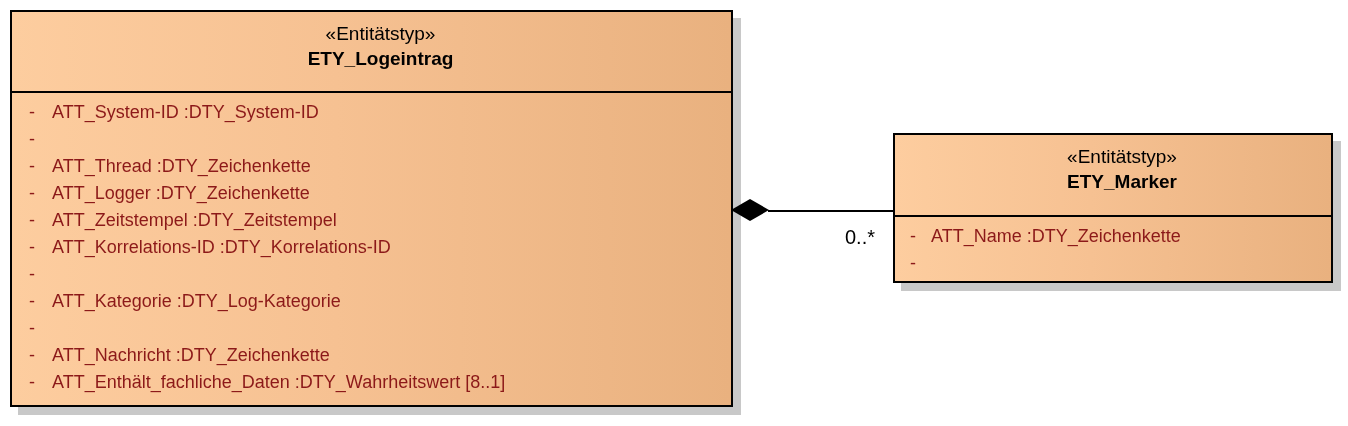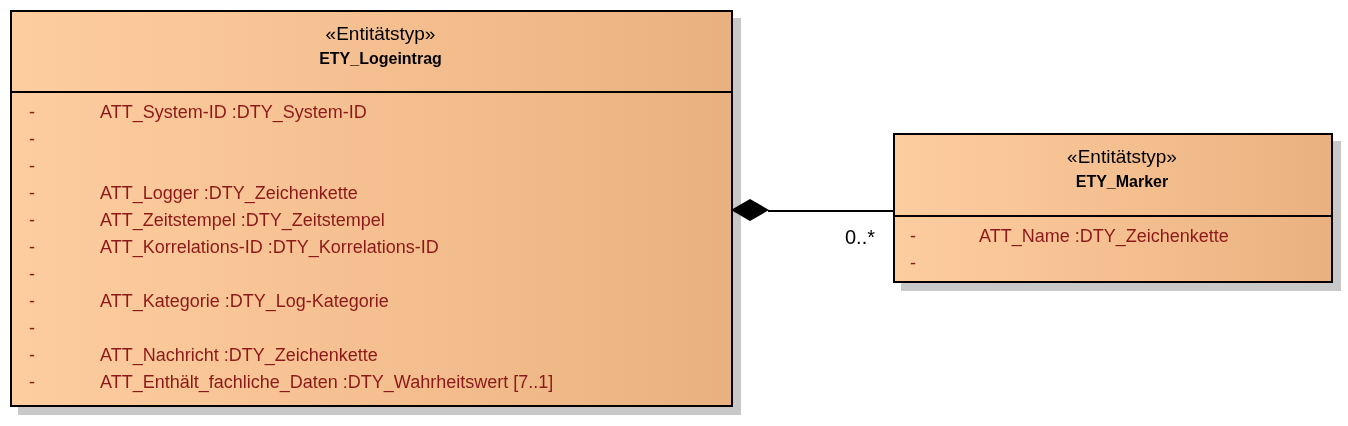--- a/index.html
+++ b/index.html
@@ -39,21 +39,21 @@
     padding: 9px 6px 10px 24px;
     border-radius: 20px;
   }
   .stereotype {
     font-size: 19px;
     line-height: 25px;
     font-weight: normal;
     white-space: nowrap;
   }
   .class-name {
-    font-size: 16px;
+    font-size: 19px;
     line-height: 25px;
     font-weight: bold;
     white-space: nowrap;
   }
 
   .uml-divider {
     height: 0;
     border-top: 2px solid #000000;
   }
 
@@ -71,21 +71,20 @@
     white-space: nowrap;
   }
   .attr-vis {
     width: 40px;
     flex: 0 0 40px;
     text-align: center;
     font-size: 18px;
   }
   .attr-text {
     flex: 0 0 auto;
-    margin-left: 48px;
   }
 
   
   #class-logeintrag {
     left: 10px;
     top: 10px;
     width: 723px;
     height: 397px;
   }
   #class-logeintrag .uml-header { height: 79px; }
@@ -162,20 +161,21 @@
         <span class="attr-vis">-</span>
         <span class="attr-text">ATT_System-ID  :DTY_System-ID</span>
       </div>
 
       <div class="attr-row">
         <span class="attr-vis">-</span>
       </div>
 
       <div class="attr-row">
         <span class="attr-vis">-</span>
+        <span class="attr-text">ATT_Thread  :DTY_Zeichenkette</span>
       </div>
 
       <div class="attr-row">
         <span class="attr-vis">-</span>
         <span class="attr-text">ATT_Logger  :DTY_Zeichenkette</span>
       </div>
 
       <div class="attr-row">
         <span class="attr-vis">-</span>
         <span class="attr-text">ATT_Zeitstempel  :DTY_Zeitstempel</span>
@@ -199,21 +199,21 @@
         <span class="attr-vis">-</span>
       </div>
 
       <div class="attr-row">
         <span class="attr-vis">-</span>
         <span class="attr-text">ATT_Nachricht  :DTY_Zeichenkette</span>
       </div>
 
       <div class="attr-row">
         <span class="attr-vis">-</span>
-        <span class="attr-text">ATT_Enthält_fachliche_Daten  :DTY_Wahrheitswert [7..1]</span>
+        <span class="attr-text">ATT_Enthält_fachliche_Daten  :DTY_Wahrheitswert [8..1]</span>
       </div>
 
     </div>
   </div>
 
   <div id="assoc-line"></div>
 
   <div id="assoc-diamond">
     <span class="d-left"></span>
     <span class="d-right"></span>

